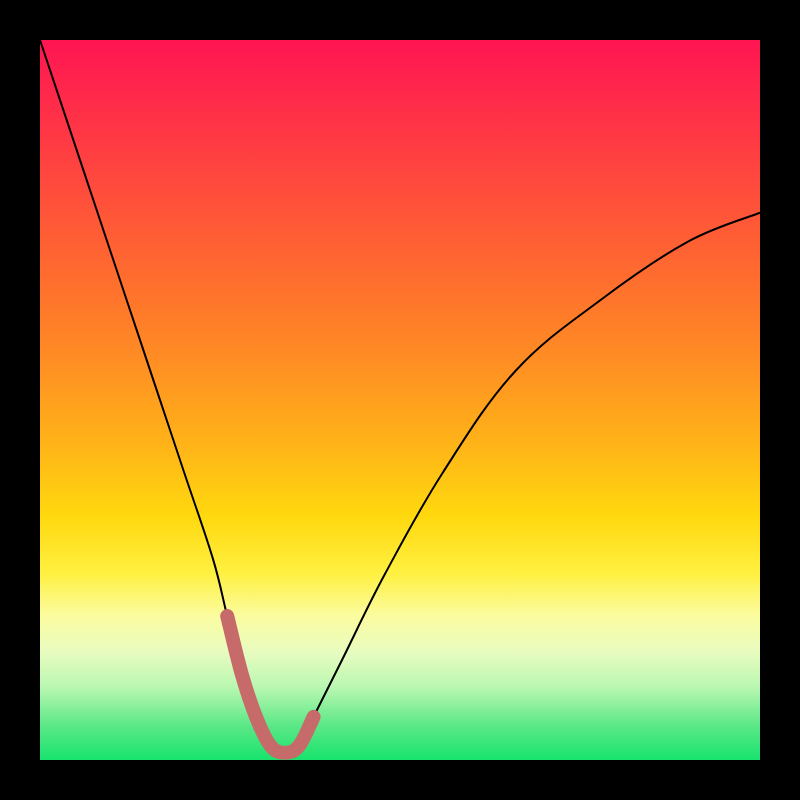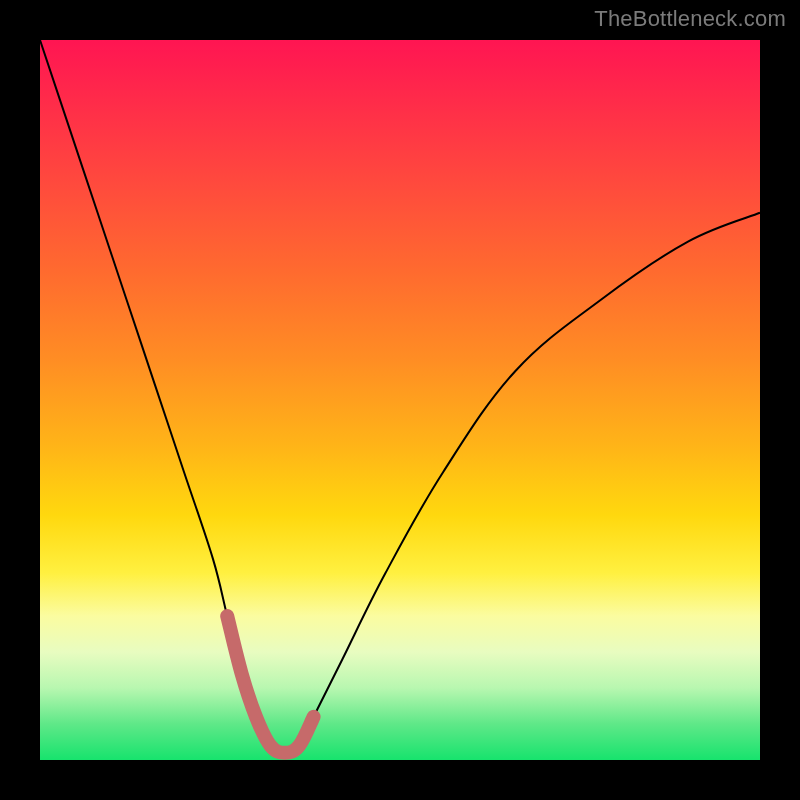--- a/index.html
+++ b/index.html
@@ -70,21 +70,20 @@
     stroke-width: 14;
     stroke-linecap: round;
     stroke-linejoin: round;
   }
 </style>
 </head>
 <body>
 
 <div class="outer">
 
-  <div class="watermark">TheBottleneck.com</div>
 
   <div class="plot">
     <svg class="curve" viewBox="0 0 720 720" preserveAspectRatio="none">
       <path id="main-curve" class="thin-line" d="M 0,0 C 5.184,15.551999999999996 18.432000000000002,55.295999999999985 28.8,86.39999999999998 C 39.168,117.50399999999996 47.232,141.69599999999997 57.6,172.79999999999995 C 67.968,203.90399999999994 76.032,228.096 86.39999999999999,259.2 C 96.76799999999999,290.304 104.83200000000001,314.496 115.2,345.59999999999997 C 125.568,376.70399999999995 133.632,400.896 144,432 C 154.368,463.104 165.02399999999997,492.47999999999996 172.79999999999998,518.4 C 180.576,544.3199999999999 182.01600000000002,555.264 187.20000000000002,576 C 192.38400000000001,596.736 196.41600000000003,615.456 201.60000000000002,633.6 C 206.78400000000002,651.744 210.816,663.8399999999999 216,676.8 C 221.184,689.76 225.216,699.12 230.4,705.6 C 235.584,712.08 239.616,712.8 244.8,712.8 C 249.984,712.8 254.016,712.08 259.2,705.6 C 264.384,699.12 265.824,692.352 273.6,676.8 C 281.37600000000003,661.2479999999999 289.44,645.12 302.4,619.2 C 315.35999999999996,593.2800000000001 327.45599999999996,566.496 345.59999999999997,532.8 C 363.74399999999997,499.1039999999999 379.872,468.288 403.20000000000005,432 C 426.5280000000001,395.712 446.68800000000005,362.304 475.20000000000005,331.2 C 503.71200000000005,300.096 530.496,282.52799999999996 561.6,259.2 C 592.7040000000001,235.87199999999999 619.488,217.15200000000002 648,201.60000000000002 C 676.512,186.04800000000003 707.04,177.98399999999998 720,172.79999999999995"></path>
       <path id="highlight-curve" class="thick-seg" d="M 187.20000000000002,576 C 189.79200000000003,586.368 196.41600000000003,615.456 201.60000000000002,633.6 C 206.78400000000002,651.744 210.816,663.8399999999999 216,676.8 C 221.184,689.76 225.216,699.12 230.4,705.6 C 235.584,712.08 239.616,712.8 244.8,712.8 C 249.984,712.8 254.016,712.08 259.2,705.6 C 264.384,699.12 271.00800000000004,681.9839999999999 273.6,676.8"></path>
     </svg>
   </div>
 
 </div>
 

